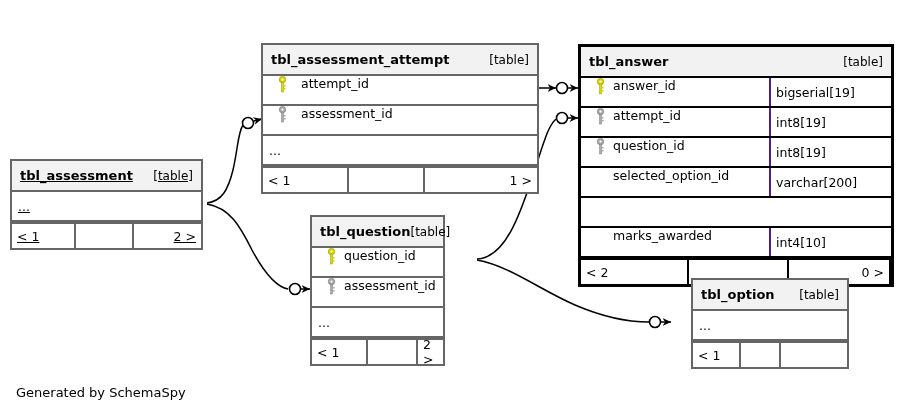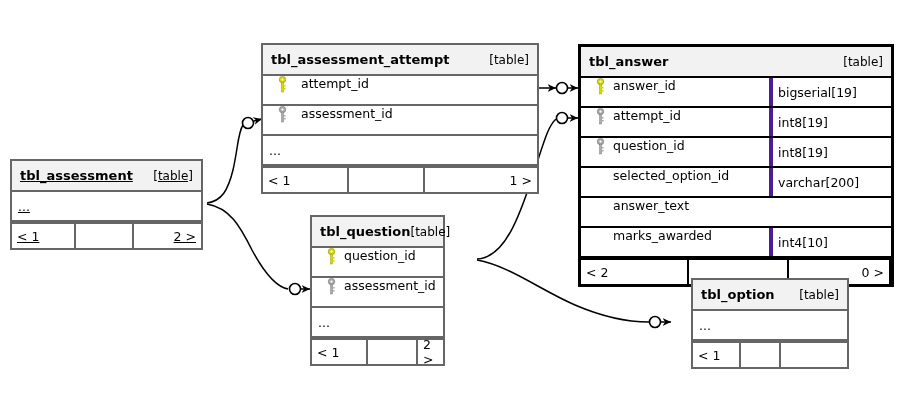--- a/index.html
+++ b/index.html
@@ -65,21 +65,21 @@
   .coltype{
     display:flex;
     align-items:center;
     padding-left:5px;
     border-left:2px solid #666666;
     box-sizing:border-box;
     font-size:12.5px;
     color:#000;
     white-space:nowrap;
   }
-  .table.focus .coltype{border-left:4px solid #4c1d95;}
+  .table.focus .coltype{border-left:2px solid #4c1d95;}
   .cname{font-size:12.5px;color:#000;white-space:nowrap;}
   .keyslot{
     width:26px;
     flex:0 0 26px;
     display:flex;
     align-items:center;
     justify-content:center;
   }
   .keyslot.empty{width:26px;}
   .ellipsis{
@@ -212,24 +212,20 @@
 
     <div class="row">
       <div class="colname" style="flex:0 0 188px;">
         <span class="keyslot empty"></span>
         <span class="cname">selected_option_id</span>
       </div>
       <div class="coltype" style="flex:1 1 auto;">varchar[200]</div>
     </div>
 
     <div class="row">
-      <div class="colname" style="flex:0 0 188px;">
-        <span class="keyslot empty"></span>
-        <span class="cname">answer_text</span>
-      </div>
     </div>
 
     <div class="row">
       <div class="colname" style="flex:0 0 188px;">
         <span class="keyslot empty"></span>
         <span class="cname">marks_awarded</span>
       </div>
       <div class="coltype" style="flex:1 1 auto;">int4[10]</div>
     </div>
 
@@ -361,14 +357,15 @@
       <div class="ellipsis">...</div>
     </div>
 
     <div class="foot">
       <div class="fcell" style="flex:0 0 48px;">&lt; 1</div>
       <div class="fcell" style="flex:0 0 40px;"></div>
       <div class="fcell right" style="flex:1 1 auto;"></div>
     </div>
   </div>
 
+  <div class="credit">Generated by SchemaSpy</div>
 
 </div>
 
 </body></html>

